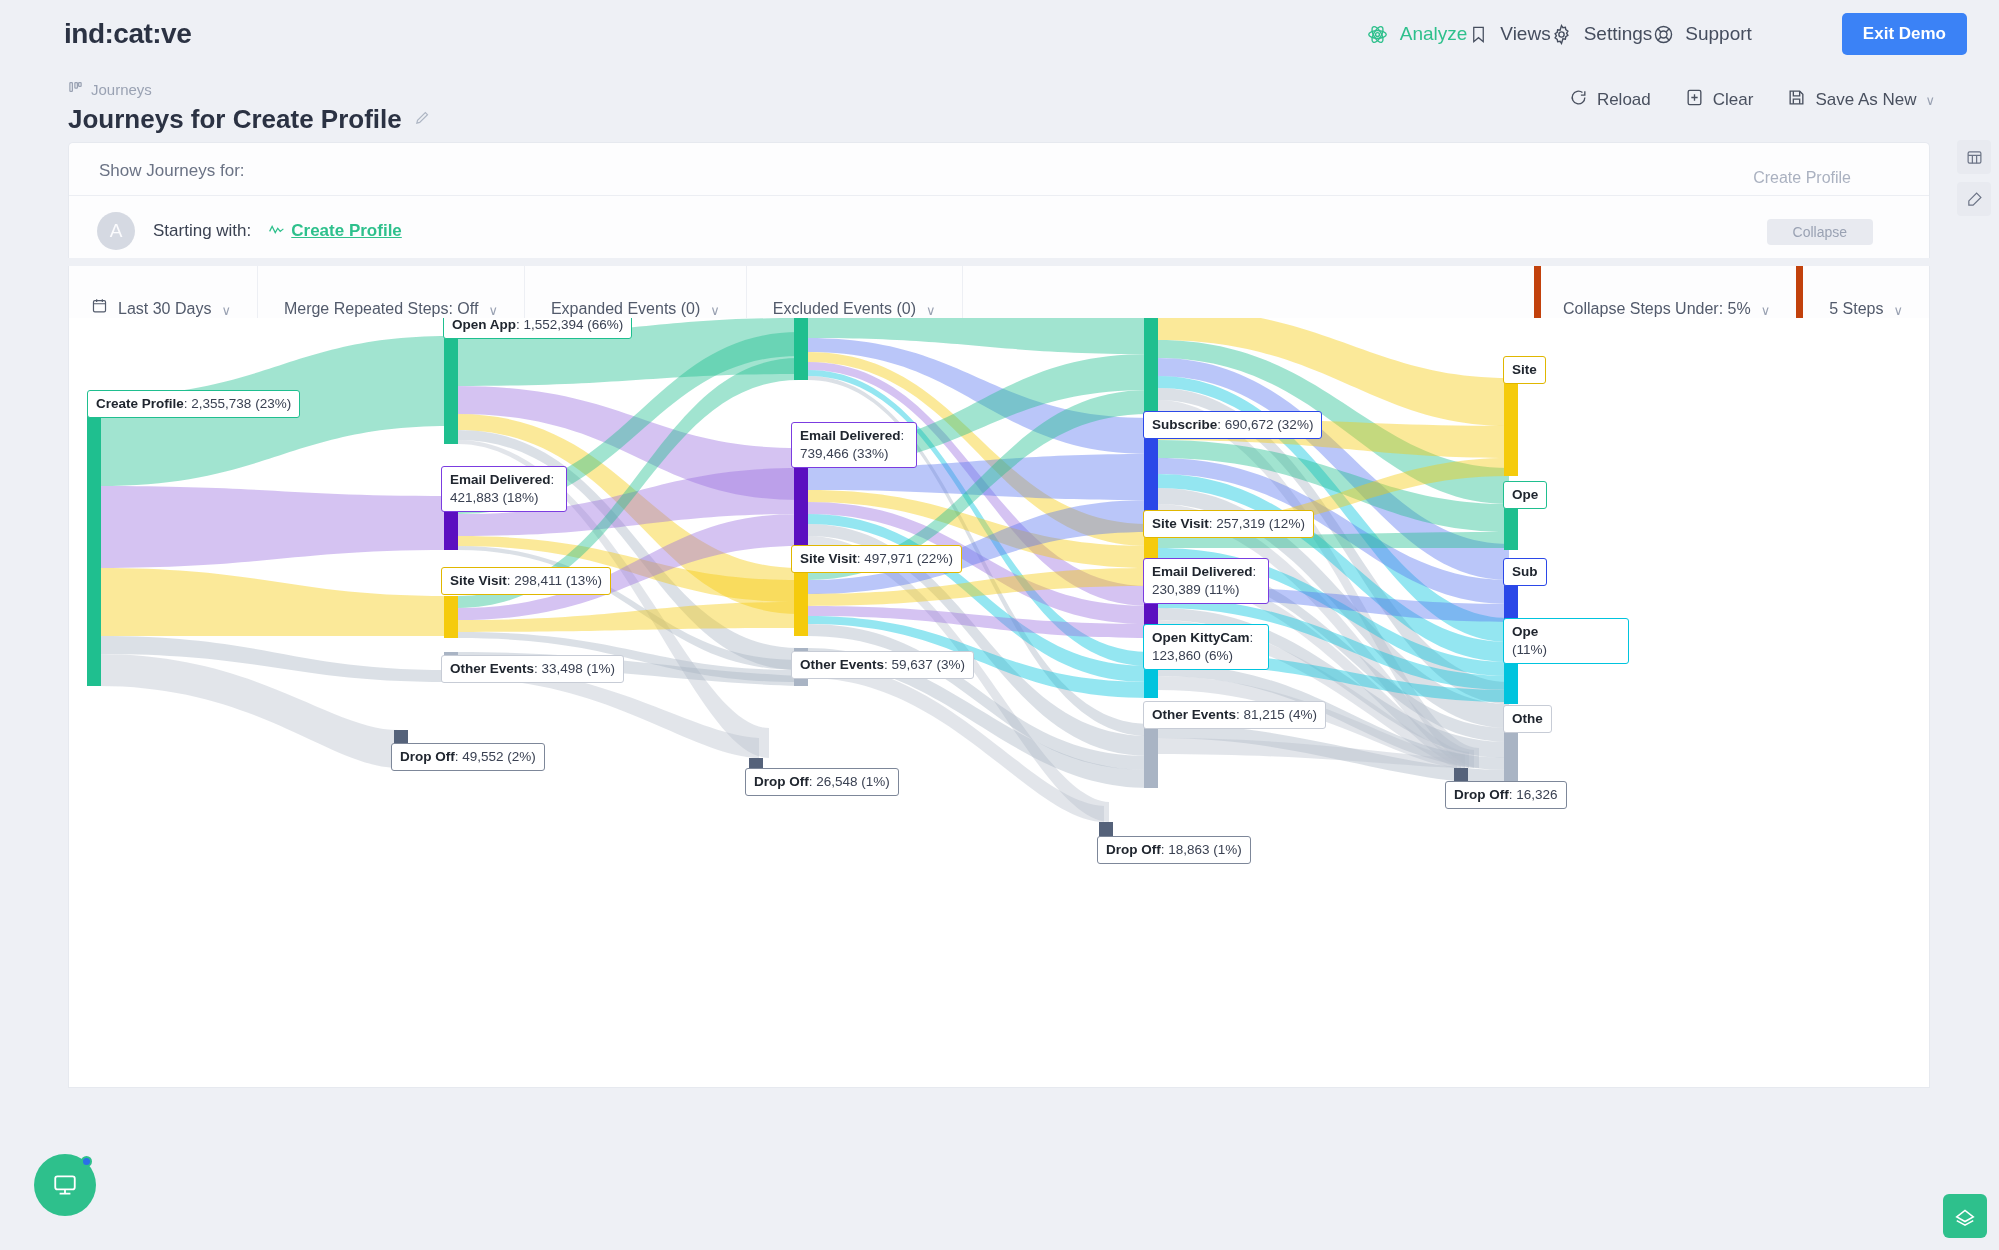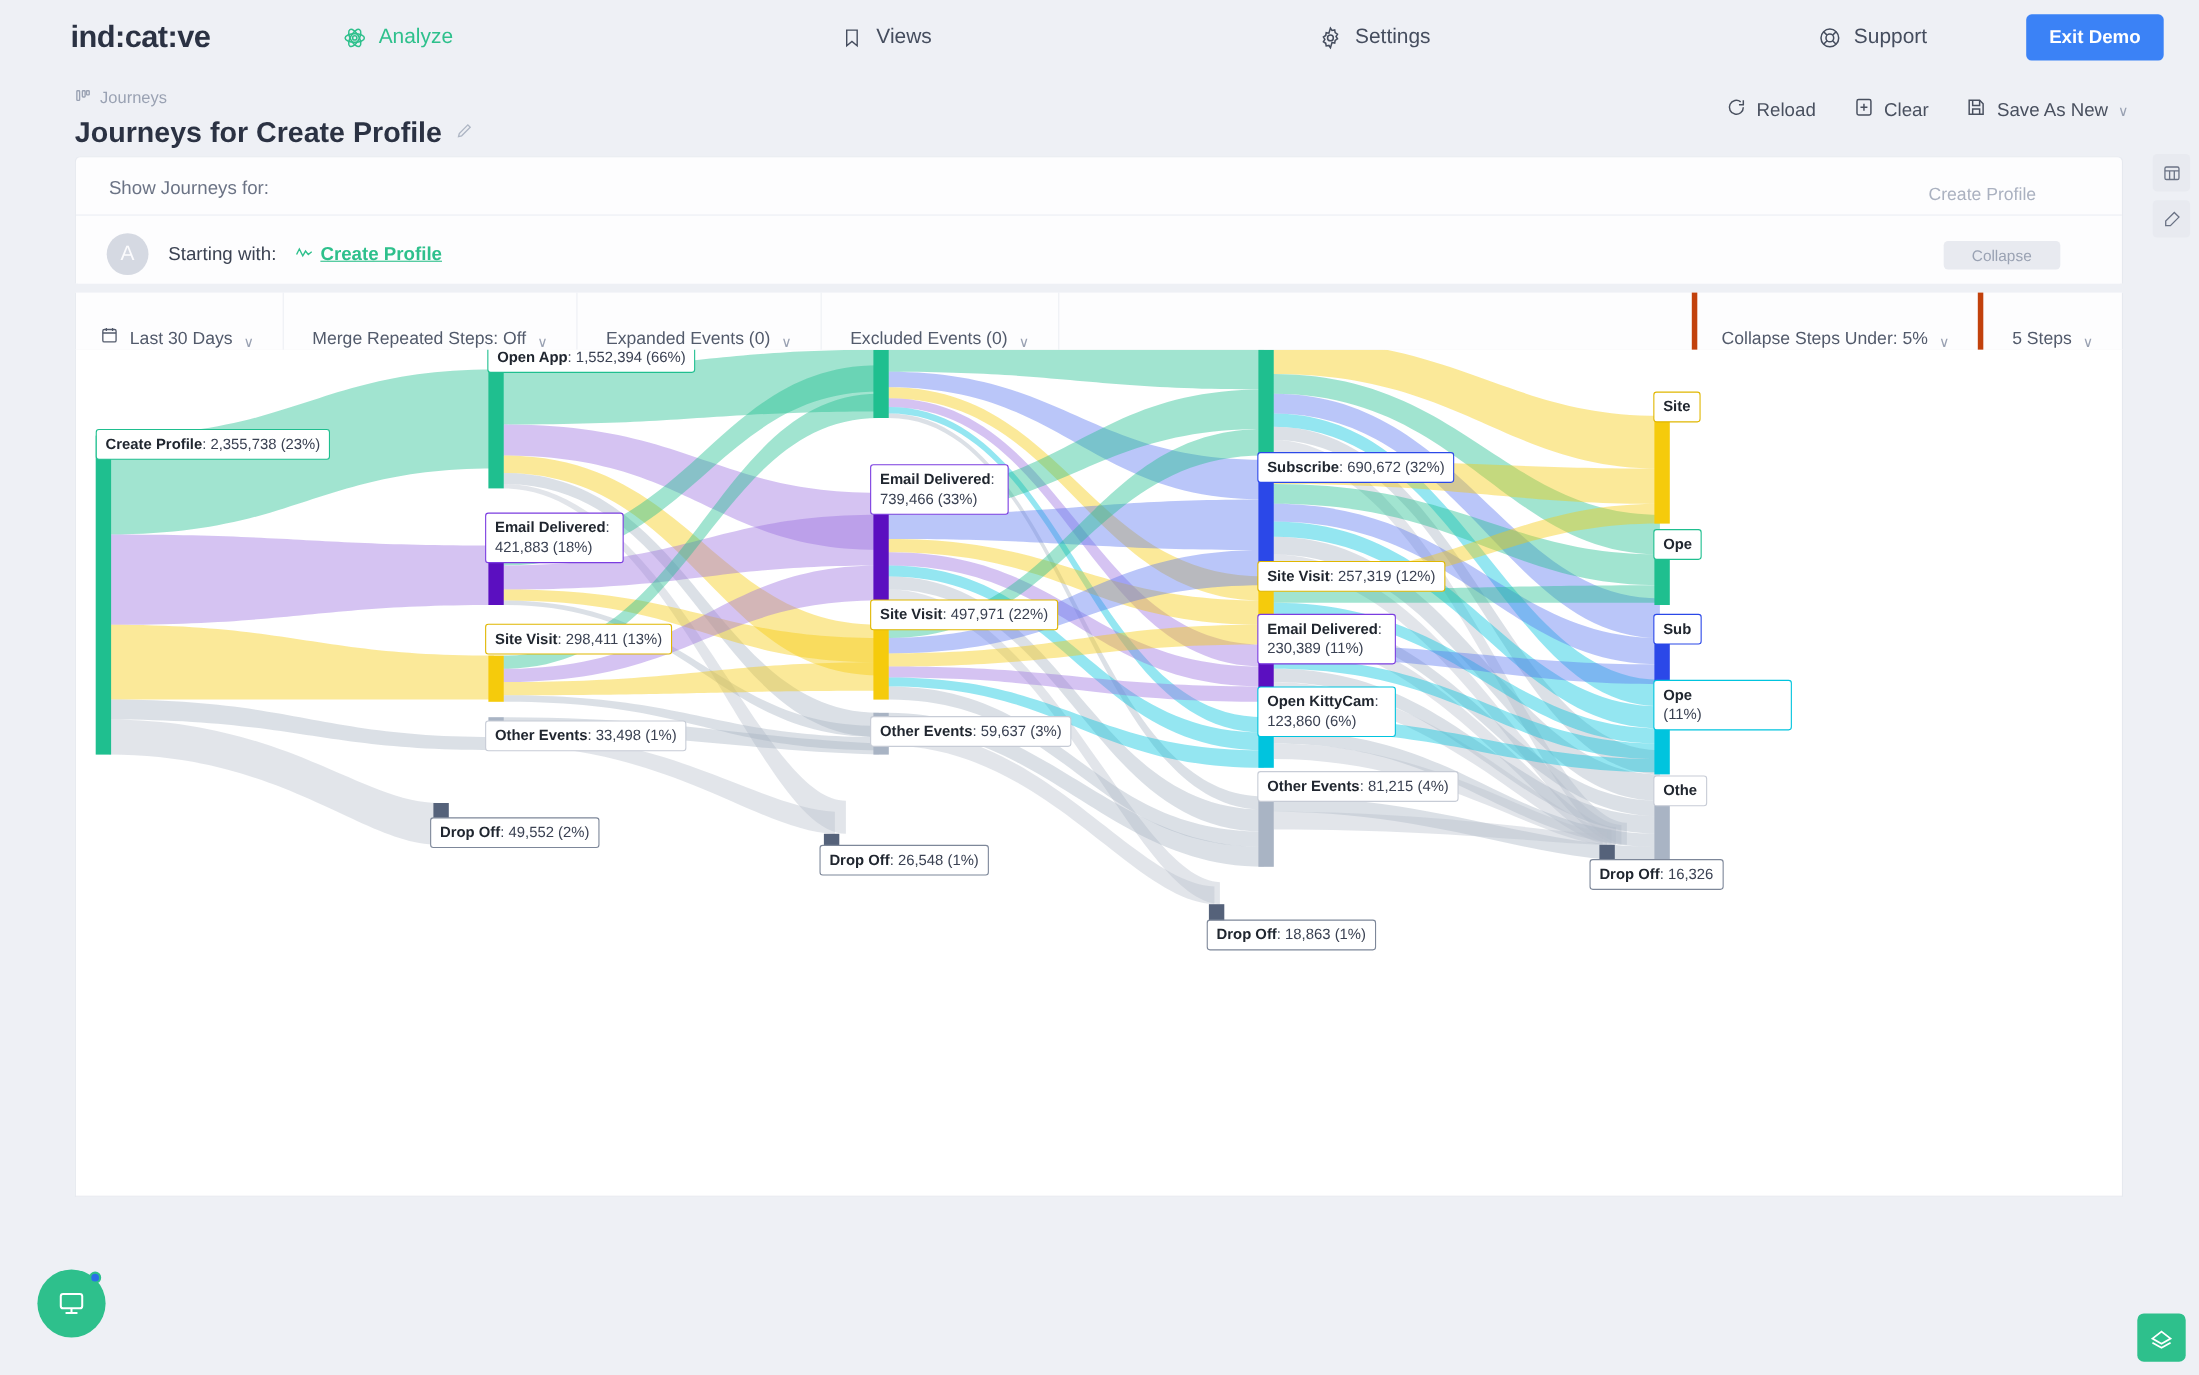--- a/index.html
+++ b/index.html
@@ -18,21 +18,21 @@
     position: relative;
   }
   .logo {
     margin-left: 64px;
     font-size: 28px; font-weight: 700; color: #2b3243;
     letter-spacing: -0.5px;
     display: flex; align-items: center;
   }
   .nav-items {
     flex: 1; display: flex; align-items: center;
-    justify-content: space-between;
+    justify-content: flex-end;
     padding: 0 90px 0 120px;
   }
   .nav-item {
     display: flex; align-items: center; gap: 11px;
     font-size: 19px; color: #454d5e; cursor: pointer;
   }
   .nav-item.active { color: #2ec08c; }
   .nav-icon { width: 22px; height: 22px; display: inline-flex; align-items: center; justify-content: center; }
   .exit-demo {
     margin-right: 32px;
@@ -116,21 +116,21 @@
   .filter {
     display: flex; align-items: flex-end; gap: 10px;
     font-size: 16px; color: #525a6b;
     padding: 0 26px; height: 100%;
     border-right: 1px solid #edeff4;
     cursor: pointer;
   }
   .filter:first-child { padding-left: 22px; }
   .chev { color: #99a1b2; font-size: 13px; }
   .filters-right { margin-left: auto; display: flex; height: 100%; }
-  .filters-right .filter { border-right: none; border-left: 5px solid #c2410c; }
+  .filters-right .filter { border-right: none; border-left: 7px solid #c2410c; }
 
   
   .sankey-wrap {
     position: absolute; left: 68px; top: 318px;
     width: 1862px; height: 770px;
     background: #ffffff;
     border: 1px solid #e6e9ef; border-top: none;
     overflow: hidden;
   }
   .sankey-svg { display: block; }

